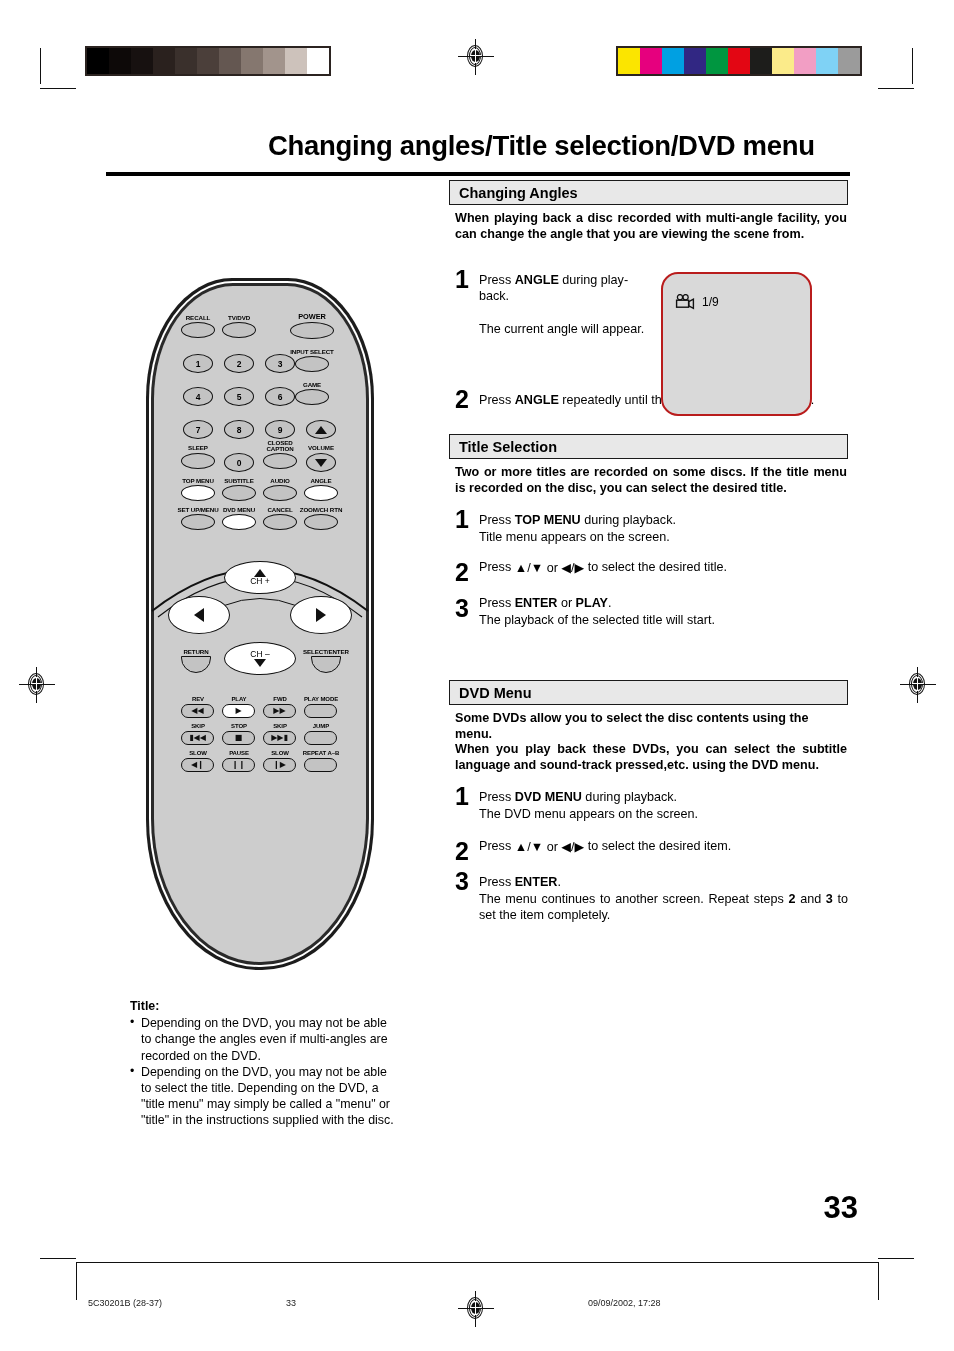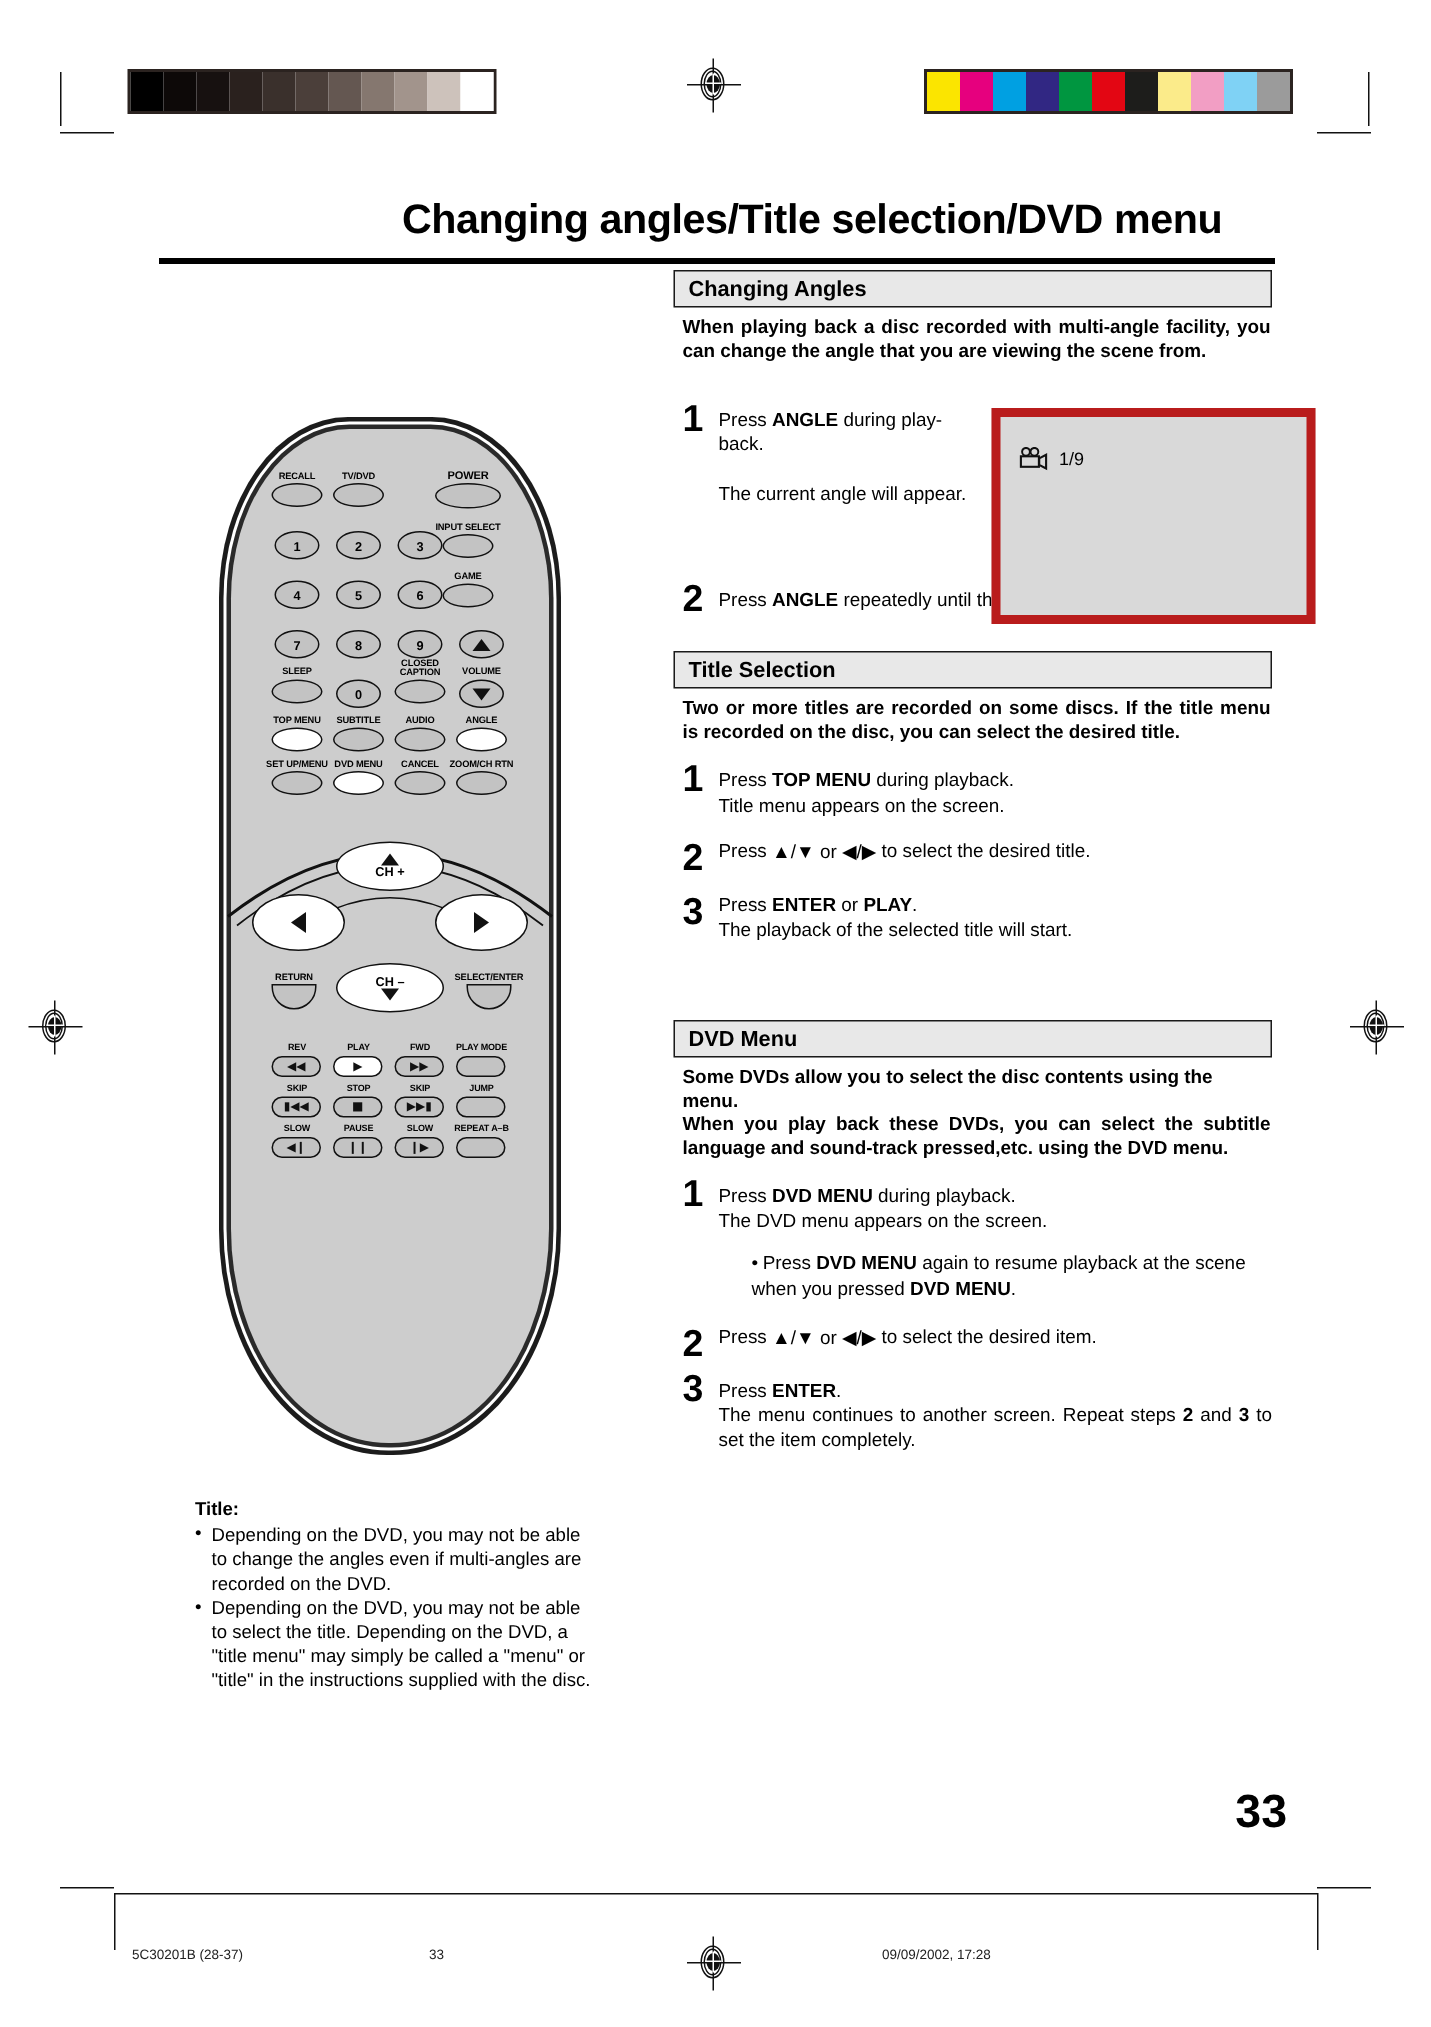--- a/index.html
+++ b/index.html
@@ -44,22 +44,22 @@
   .step .num{position:absolute;left:6px;top:-6px;font-size:25px;font-weight:bold;
       line-height:26px;font-family:"Liberation Sans",sans-serif;}
   .step .body{font-size:12.6px;line-height:16.4px;}
   .step .body b{font-weight:bold;}
   .just{text-align:justify;}
 
   .substep{margin-top:12px;padding-left:22px;font-size:12.6px;line-height:16.4px;}
   .substep .dot{margin-right:3px;}
 
   
-  .osd{position:absolute;left:661px;top:272px;width:216px;height:144px;
-      background:#d9d9d9;border:6px solid #b91c1c;border-radius:0;box-sizing:border-box;}
+  .osd{position:absolute;left:661px;top:272px;width:151px;height:144px;
+      background:#d9d9d9;border:2px solid #b91c1c;border-radius:17px;box-sizing:border-box;}
   .osd .row{position:absolute;left:12px;top:20px;display:flex;align-items:center;gap:5px;}
   .osd .row span{font-size:12px;}
 
   .step1-text{position:absolute;left:479px;top:272px;width:168px;font-size:12.6px;line-height:16.4px;}
   .step1-num{position:absolute;left:455px;top:265px;font-size:25px;font-weight:bold;}
   .step1-text .p2{margin-top:16px;text-align:justify;}
 
   
   .note{position:absolute;left:130px;top:998px;width:266px;font-size:12.4px;line-height:16.2px;}
   .note .hd{font-weight:bold;margin-bottom:1px;}
@@ -102,21 +102,21 @@
   .num-btn{width:30px;height:19px;}
 
   
   .arcwrap{position:absolute;left:0;top:255px;width:228px;height:95px;}
   .chplus{position:absolute;left:50%;top:283px;width:72px;height:33px;border:1.6px solid #111;
       background:#fff;border-radius:50%;transform:translateX(-50%);box-sizing:border-box;
       display:flex;flex-direction:column;align-items:center;justify-content:center;}
   .chminus{position:absolute;left:50%;top:364px;width:72px;height:33px;border:1.6px solid #111;
       background:#fff;border-radius:50%;transform:translateX(-50%);box-sizing:border-box;
       display:flex;flex-direction:column;align-items:center;justify-content:center;}
-  .chlab{font-size:8.5px;font-weight:bold;line-height:9px;}
+  .chlab{font-size:8.5px;font-weight:normal;line-height:9px;}
   .tri{width:0;height:0;}
   .tri-up{border-left:6px solid transparent;border-right:6px solid transparent;border-bottom:8px solid #111;}
   .tri-dn{border-left:6px solid transparent;border-right:6px solid transparent;border-top:8px solid #111;}
   .tri-l{border-top:7px solid transparent;border-bottom:7px solid transparent;border-right:10px solid #111;}
   .tri-r{border-top:7px solid transparent;border-bottom:7px solid transparent;border-left:10px solid #111;}
   .dleft{position:absolute;left:22px;top:318px;width:62px;height:38px;border:1.6px solid #111;
       background:#fff;border-radius:50%;box-sizing:border-box;display:flex;align-items:center;justify-content:center;}
   .dright{position:absolute;right:22px;top:318px;width:62px;height:38px;border:1.6px solid #111;
       background:#fff;border-radius:50%;box-sizing:border-box;display:flex;align-items:center;justify-content:center;}
   .dhalf{position:absolute;width:30px;height:17px;border:1.5px solid #111;background:#c3c3c3;
@@ -410,23 +410,20 @@
   <div class="sec-head" style="margin-top:52px;">DVD Menu</div>
   <div class="sec-intro nojust">Some DVDs allow you to select the disc contents using the menu.</div>
   <div class="sec-intro" style="margin-top:0;">When you play back these DVDs, you can select the subtitle language and sound-track pressed,etc. using the DVD menu.</div>
 
   <div class="step" style="margin-top:16px;">
     <div class="num">1</div>
     <div class="body">
       <span>Press </span><b>DVD MENU</b><span> during playback.</span><br>
       <span>The DVD menu appears on the screen.</span>
     </div>
-    <div class="substep">
-      <span class="dot">•</span><span>Press </span><b>DVD MENU</b><span> again to resume playback at the scene when you pressed </span><b>DVD MENU</b><span>.</span>
-    </div>
   </div>
 
   <div class="step" style="margin-top:16px;">
     <div class="num" style="top:0;">2</div>
     <div class="body"><span>Press </span><span class="arrowglyph">▲/▼ or ◀/▶</span><span> to select the desired item.</span></div>
   </div>
 
   <div class="step" style="margin-top:14px;">
     <div class="num">3</div>
     <div class="body just">

